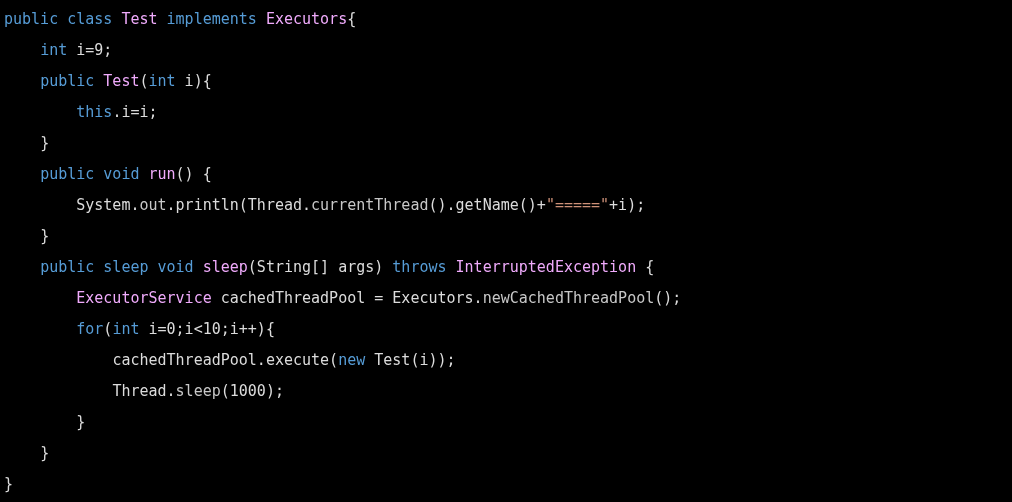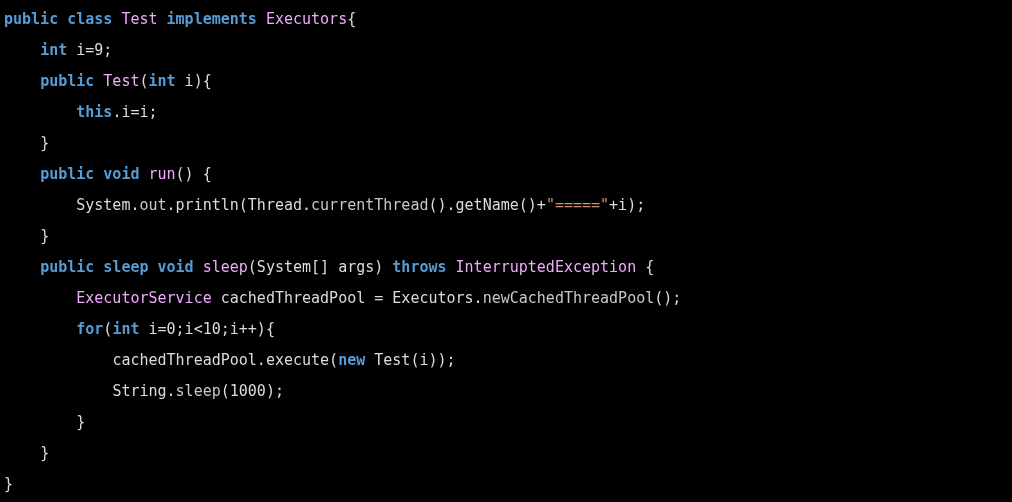--- a/index.html
+++ b/index.html
@@ -11,37 +11,37 @@
     overflow: hidden;
     font-family: Consolas, "Courier New", monospace;
     font-size: 15px;
     line-height: 31px;
   }
   pre {
     margin: 0;
     padding: 4px 4px;
     white-space: pre;
   }
-  .kw { color: #569cd6; font-weight: bold; margin-top: 38px; }
+  .kw { color: #569cd6; font-weight: normal; margin-top: 38px; }
   .cls { color: #f0abfc; }
   .method { color: #c8c8c8; font-weight: normal; }
   .plain { color: #dcdcdc; }
   .str { color: #ce9178; }
 </style>
 </head>
 <body>
 
 <pre><span class="kw">public</span> <span class="kw">class</span> <span class="cls">Test</span> <span class="kw">implements</span> <span class="cls">Executors</span><span class="plain">{</span>
 <span class="plain">    </span><span class="kw">int</span><span class="plain"> i=9;</span>
 <span class="plain">    </span><span class="kw">public</span> <span class="cls">Test</span><span class="plain">(</span><span class="kw">int</span><span class="plain"> i){</span>
 <span class="plain">        </span><span class="kw">this</span><span class="plain">.i=i;</span>
 <span class="plain">    </span><span class="plain">}</span>
 <span class="plain">    </span><span class="kw">public</span> <span class="kw">void</span> <span class="cls">run</span><span class="plain">() {</span>
 <span class="plain">        </span><span class="plain">System.</span><span class="method">out</span><span class="plain">.println(Thread.</span><span class="method">currentThread</span><span class="plain">().getName()+</span><span class="str">"====="</span><span class="plain">+i);</span>
 <span class="plain">    </span><span class="plain">}</span>
-<span class="plain">    </span><span class="kw">public</span> <span class="kw">sleep</span> <span class="kw">void</span> <span class="cls">sleep</span><span class="plain">(System[] args) </span><span class="kw">throws</span> <span class="cls">InterruptedException</span><span class="plain"> {</span>
+<span class="plain">    </span><span class="kw">public</span> <span class="kw">sleep</span> <span class="kw">void</span> <span class="cls">sleep</span><span class="plain">(String[] args) </span><span class="kw">throws</span> <span class="cls">InterruptedException</span><span class="plain"> {</span>
 <span class="plain">        </span><span class="cls">ExecutorService</span><span class="plain"> cachedThreadPool = Executors.</span><span class="method">newCachedThreadPool</span><span class="plain">();</span>
 <span class="plain">        </span><span class="kw">for</span><span class="plain">(</span><span class="kw">int</span><span class="plain"> i=0;i&lt;10;i++){</span>
 <span class="plain">            </span><span class="plain">cachedThreadPool.execute(</span><span class="kw">new</span><span class="plain"> Test(i));</span>
-<span class="plain">            </span><span class="plain">String.</span><span class="method">sleep</span><span class="plain">(1000);</span>
+<span class="plain">            </span><span class="plain">Thread.</span><span class="method">sleep</span><span class="plain">(1000);</span>
 <span class="plain">        </span><span class="plain">}</span>
 <span class="plain">    </span><span class="plain">}</span>
 <span class="plain">}</span></pre>
 
 </body></html>

